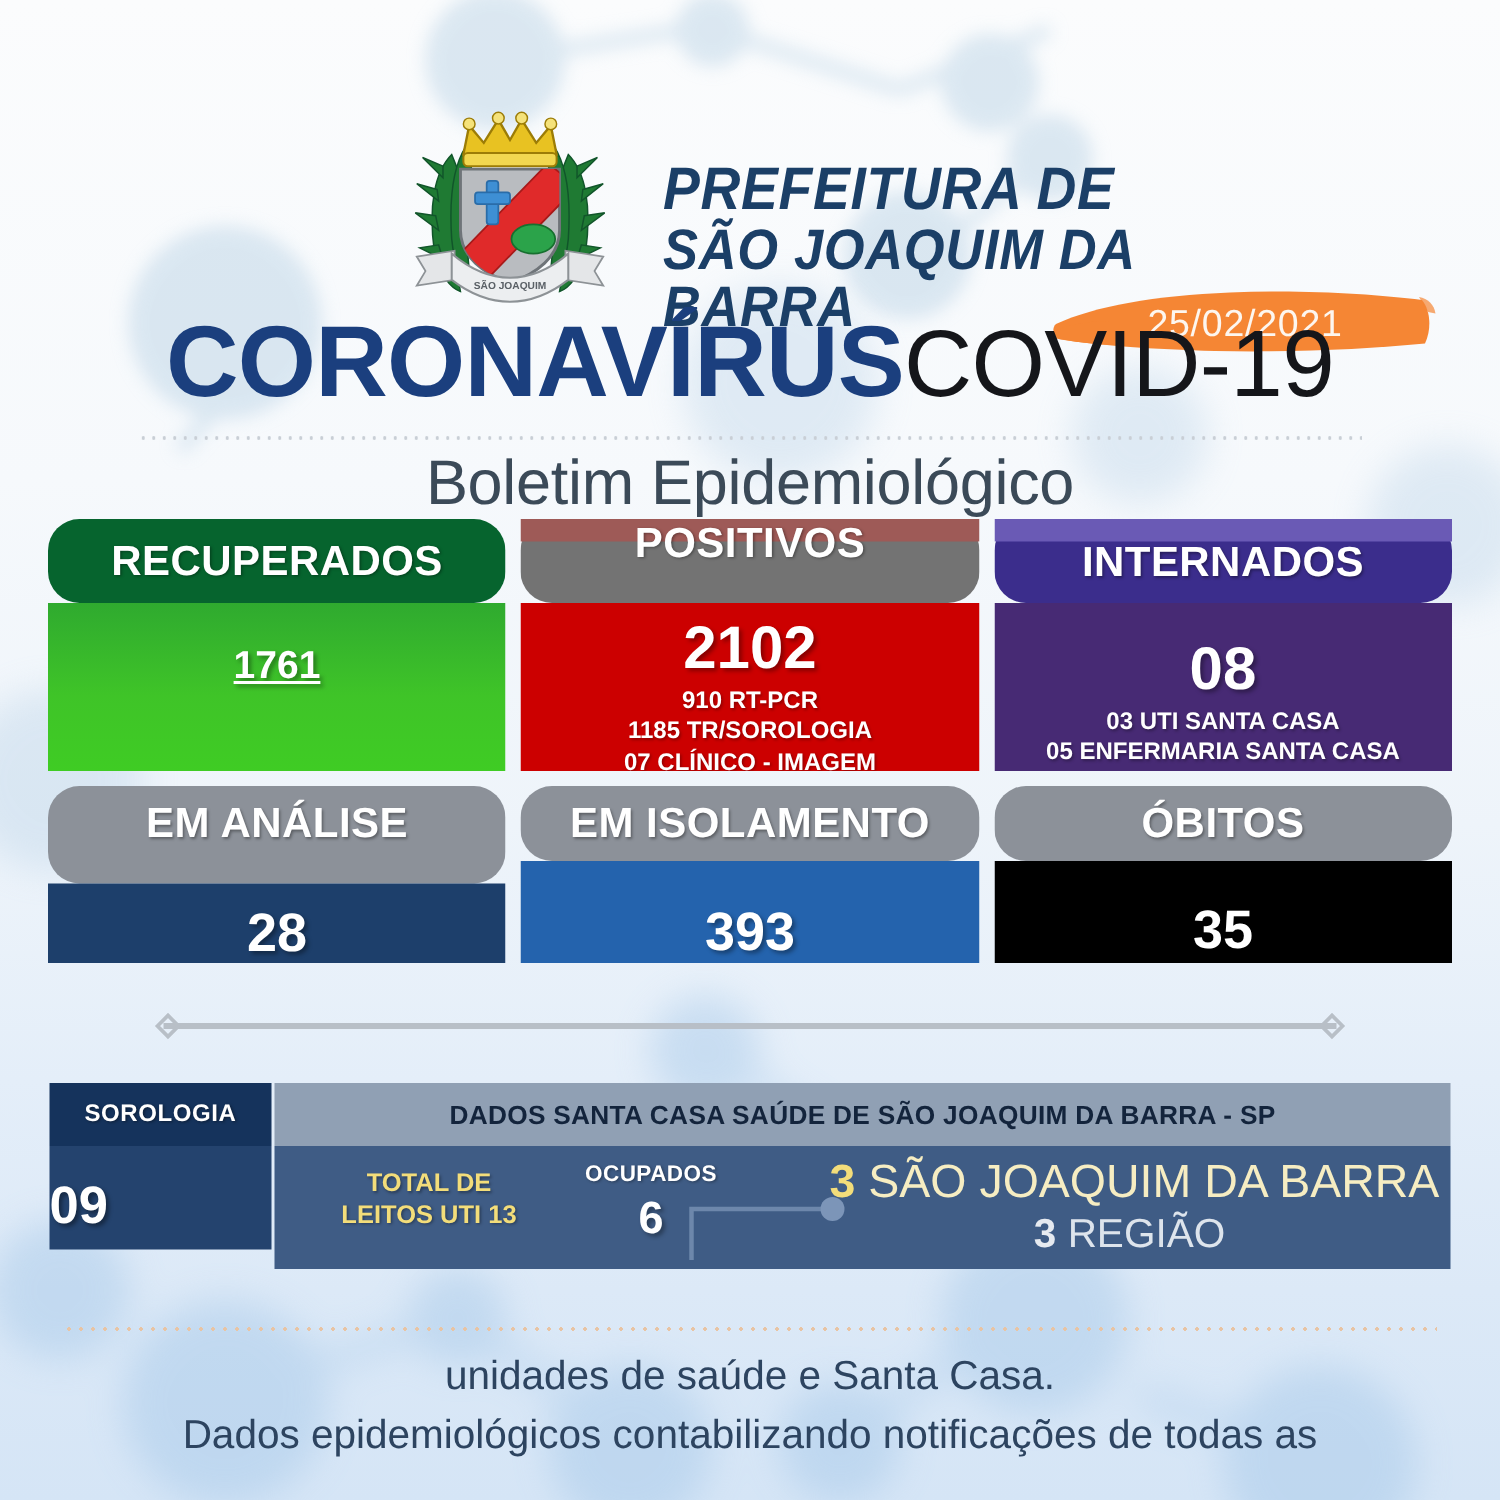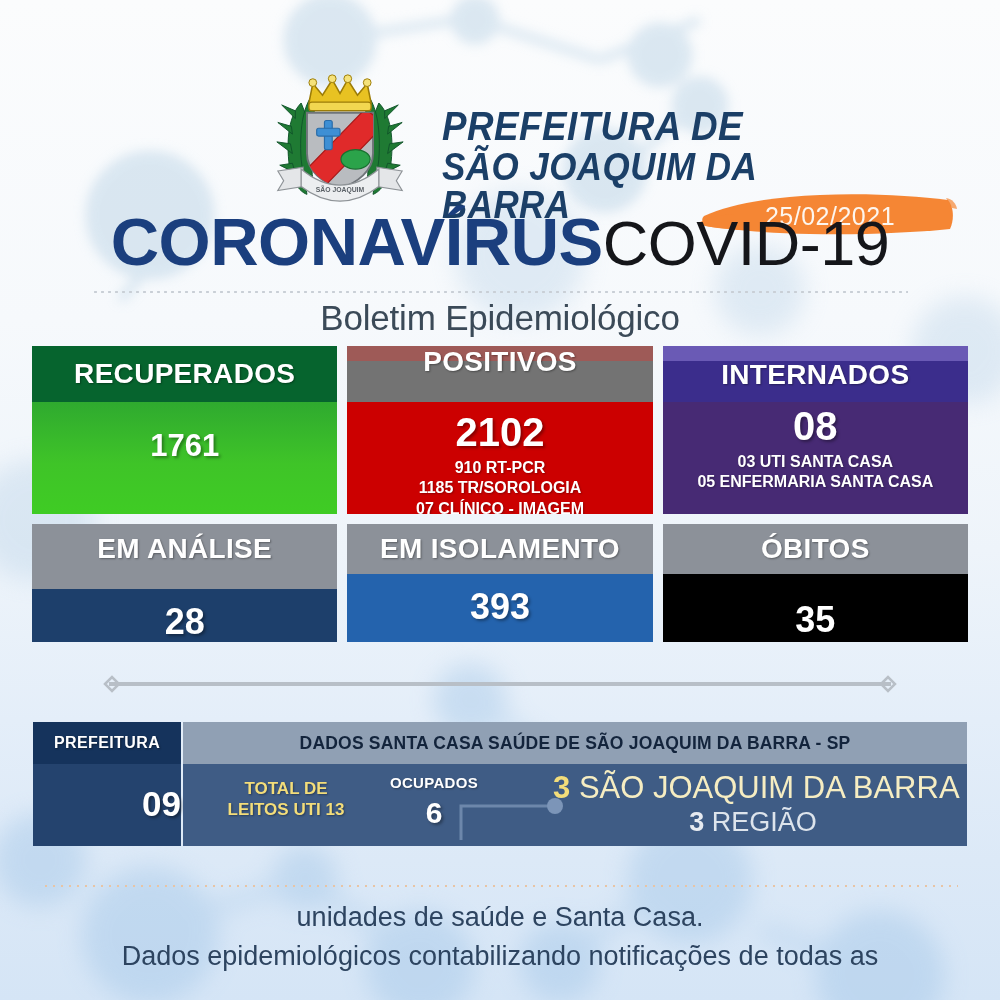--- a/index.html
+++ b/index.html
@@ -43,96 +43,97 @@
   .t-covid {
     font-size:63px; font-weight:normal; color:#15161a; letter-spacing:-.5px;
   }
   .dots-line {
     position:absolute; top:290px; left:92px; width:816px; height:4px;
     background-image:radial-gradient(circle, #c9cfd6 1.1px, rgba(0,0,0,0) 1.3px);
     background-size:7px 4px; background-repeat:repeat-x;
   }
   .subtitle {
     position:absolute; top:298px; left:0; width:1000px; text-align:center;
-    font-size:35px; color:#3b4a58; letter-spacing:-.2px;
+    font-size:42px; color:#3b4a58; letter-spacing:-.2px;
   }
 
   
   .cards { position:absolute; top:346px; left:32px; width:936px; }
   .row { display:flex; gap:10px; }
   .row2 { margin-top:10px; }
   .card { position:relative; overflow:hidden; }
   .card .hd {
     text-align:center; font-weight:bold; color:#ffffff;
     text-shadow:1px 1px 2px rgba(0,0,0,.35);
     letter-spacing:.3px;
+    border-radius:21px;
   }
   .card .bd { text-align:center; }
   .card .val {
     font-weight:bold; color:#ffffff; text-shadow:2px 2px 3px rgba(0,0,0,.35);
     line-height:1;
   }
   .card .sub {
     color:#ffffff; font-weight:bold; font-size:16px; line-height:1.28;
     text-shadow:1px 1px 2px rgba(0,0,0,.3); margin-top:6px;
   }
 
   
   .c-rec  { width:306px; height:168px; }
   .c-rec  .hd { height:56px; line-height:56px; font-size:28px; background:#06642e; }
   .c-rec  .bd { height:112px; background:linear-gradient(180deg,#2faa2f 0%,#3fc428 55%,#3fcc24 100%); }
-  .c-rec  .val { font-size:31px; padding-top:28px; }
+  .c-rec  .val { font-size:26px; padding-top:28px;text-decoration:underline; }
 
   .c-pos  { width:306px; height:168px; }
   .c-pos  .hd { height:56px; font-size:28px; background:#737373;
                 position:relative; }
   .c-pos  .hd::before { content:""; position:absolute; left:0; top:0; width:100%; height:15px;
                 background:#9e5a57; }
   .c-pos  .hd span { position:relative; }
   .c-pos  .bd { height:112px; background:#cc0000;text-align:center; }
   .c-pos  .val { font-size:40px; padding-top:10px; }
 
   .c-int  { width:306px; height:168px; }
   .c-int  .hd { height:56px; font-size:28px; background:#3b2d8c;
                 position:relative; padding-top:13px; }
   .c-int  .hd::before { content:""; position:absolute; left:0; top:0; width:100%; height:15px;
                 background:#6a5ab5; }
   .c-int  .hd span { position:relative; }
   .c-int  .bd { height:112px; background:#472a74; }
-  .c-int  .val { font-size:40px; padding-top:4px; }
+  .c-int  .val { font-size:40px; padding-top:24px; }
 
   
   .c-ana  { width:306px; height:118px; }
   .c-ana  .hd { height:65px; line-height:50px; font-size:28px; background:#8c9199; }
   .c-ana  .bd { height:68px; background:#1d3f6b; }
   .c-ana  .val { font-size:36px; padding-top:15px; }
 
   .c-iso  { width:306px; height:118px; }
   .c-iso  .hd { height:50px; line-height:50px; font-size:28px; background:#8c9199; }
   .c-iso  .bd { height:68px; background:#2463ad; }
-  .c-iso  .val { font-size:36px; padding-top:15px; }
+  .c-iso  .val { font-size:36px; padding-top:29px; }
 
   .c-obi  { width:306px; height:118px; }
   .c-obi  .hd { height:50px; line-height:50px; font-size:28px; background:#8c9199; }
   .c-obi  .bd { height:68px; background:#000000; }
   .c-obi  .val { font-size:36px; padding-top:28px; }
 
   
   .divider { position:absolute; top:672px; left:95px; width:810px; height:24px; }
 
   
   .sc { position:absolute; top:722px; left:33px; width:934px; height:124px; }
   .sc-left { position:absolute; left:0; top:0; width:148px; height:124px; }
   .sc-left .hd {
     height:42px; line-height:42px; text-align:center; background:#15335c;
     color:#fff; font-weight:bold; font-size:16px; letter-spacing:.4px;
     text-shadow:1px 1px 2px rgba(0,0,0,.4);
   }
   .sc-left .bd {
-    height:82px; background:#24436e; text-align:right;
+    height:69px; background:#24436e; text-align:left;
   }
   .sc-left .val {
     font-size:35px; font-weight:bold; color:#fff; padding-top:20px;
     text-shadow:2px 2px 3px rgba(0,0,0,.4);
   }
   .sc-right { position:absolute; left:150px; top:0; width:784px; height:124px; }
   .sc-right .hd {
     height:42px; line-height:42px; text-align:center;
     background:#90a0b4; color:#13243c; font-weight:bold; font-size:17.5px;
     letter-spacing:.2px;
@@ -364,21 +365,21 @@
 
 <svg class="divider" viewBox="0 0 810 24" xmlns="http://www.w3.org/2000/svg" preserveAspectRatio="none">
   <rect x="14" y="10" width="782" height="4" fill="#b8bfc7"></rect>
   <path d="M10 12 L17 5 L24 12 L17 19 Z" fill="none" stroke="#b8bfc7" stroke-width="2.5"></path>
   <path d="M786 12 L793 5 L800 12 L793 19 Z" fill="none" stroke="#b8bfc7" stroke-width="2.5"></path>
 </svg>
 
 <div class="sc">
 
   <div class="sc-left">
-    <div class="hd">PREFEITURA</div>
+    <div class="hd">SOROLOGIA</div>
     <div class="bd">
       <div class="val">09</div>
     </div>
   </div>
 
   <div class="sc-right">
     <div class="hd">DADOS SANTA CASA SAÚDE DE SÃO JOAQUIM DA BARRA - SP</div>
     <div class="bd">
       <div class="sc-total">
         <div>TOTAL DE</div>

